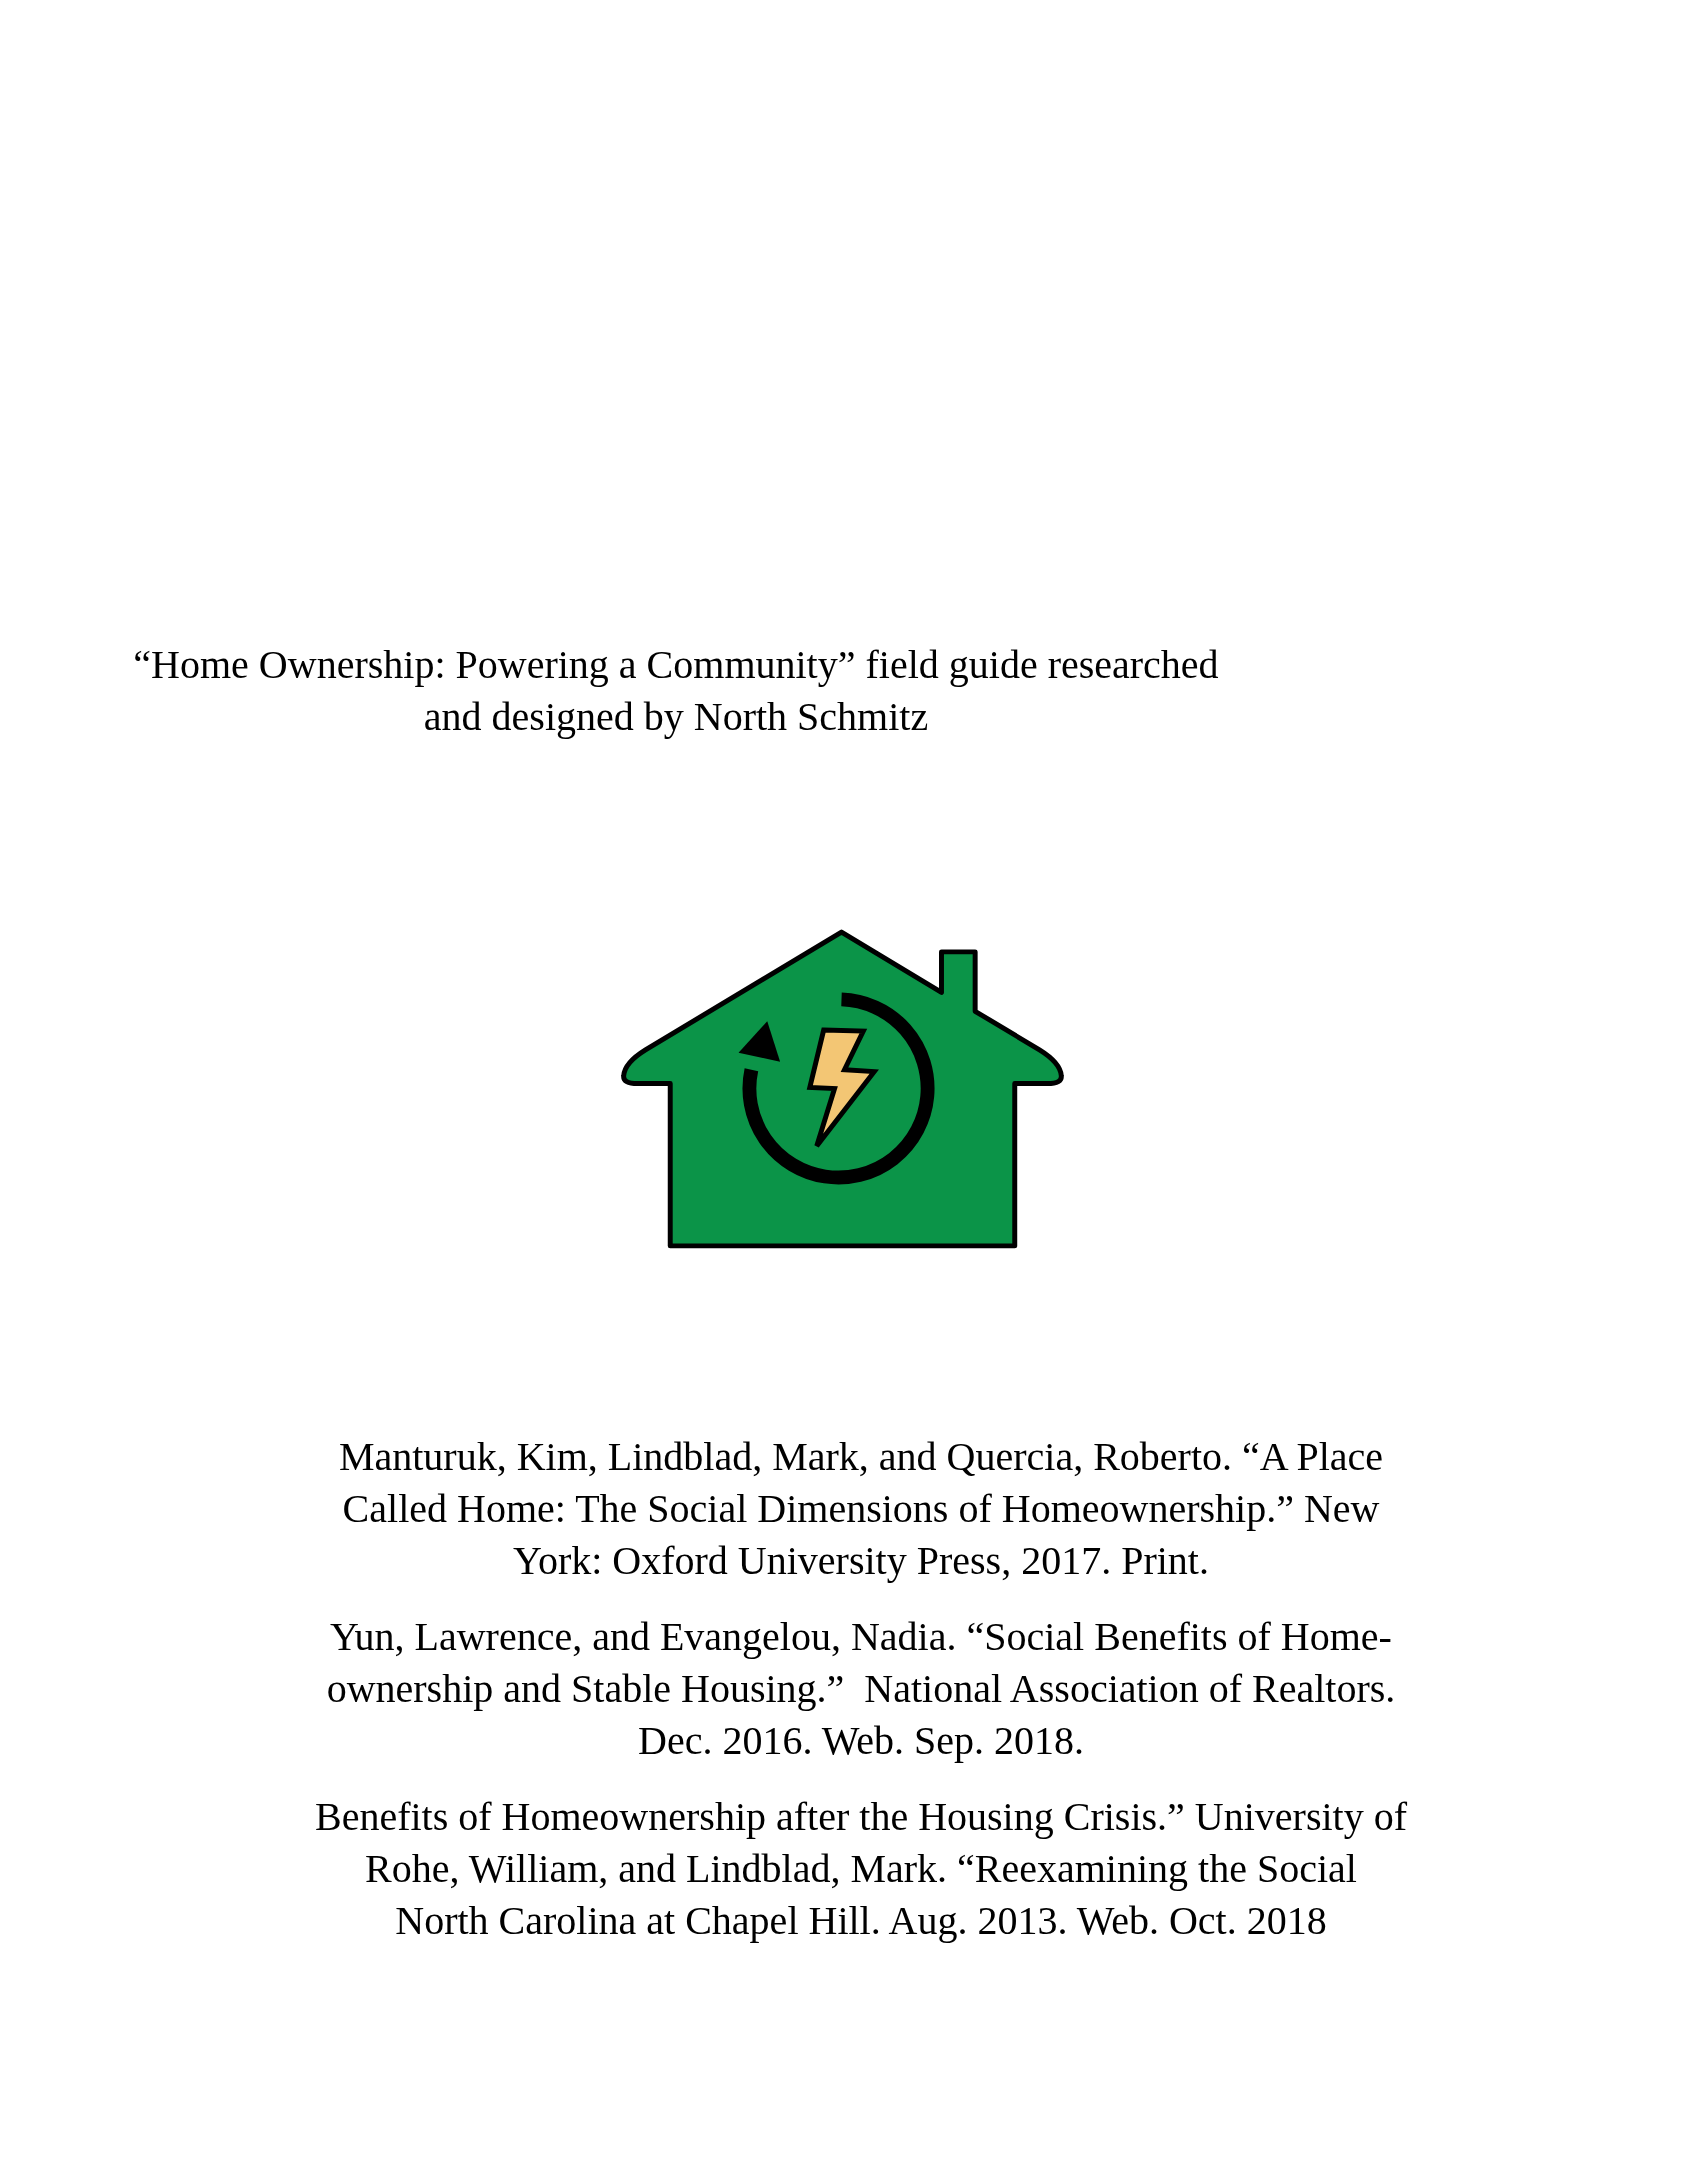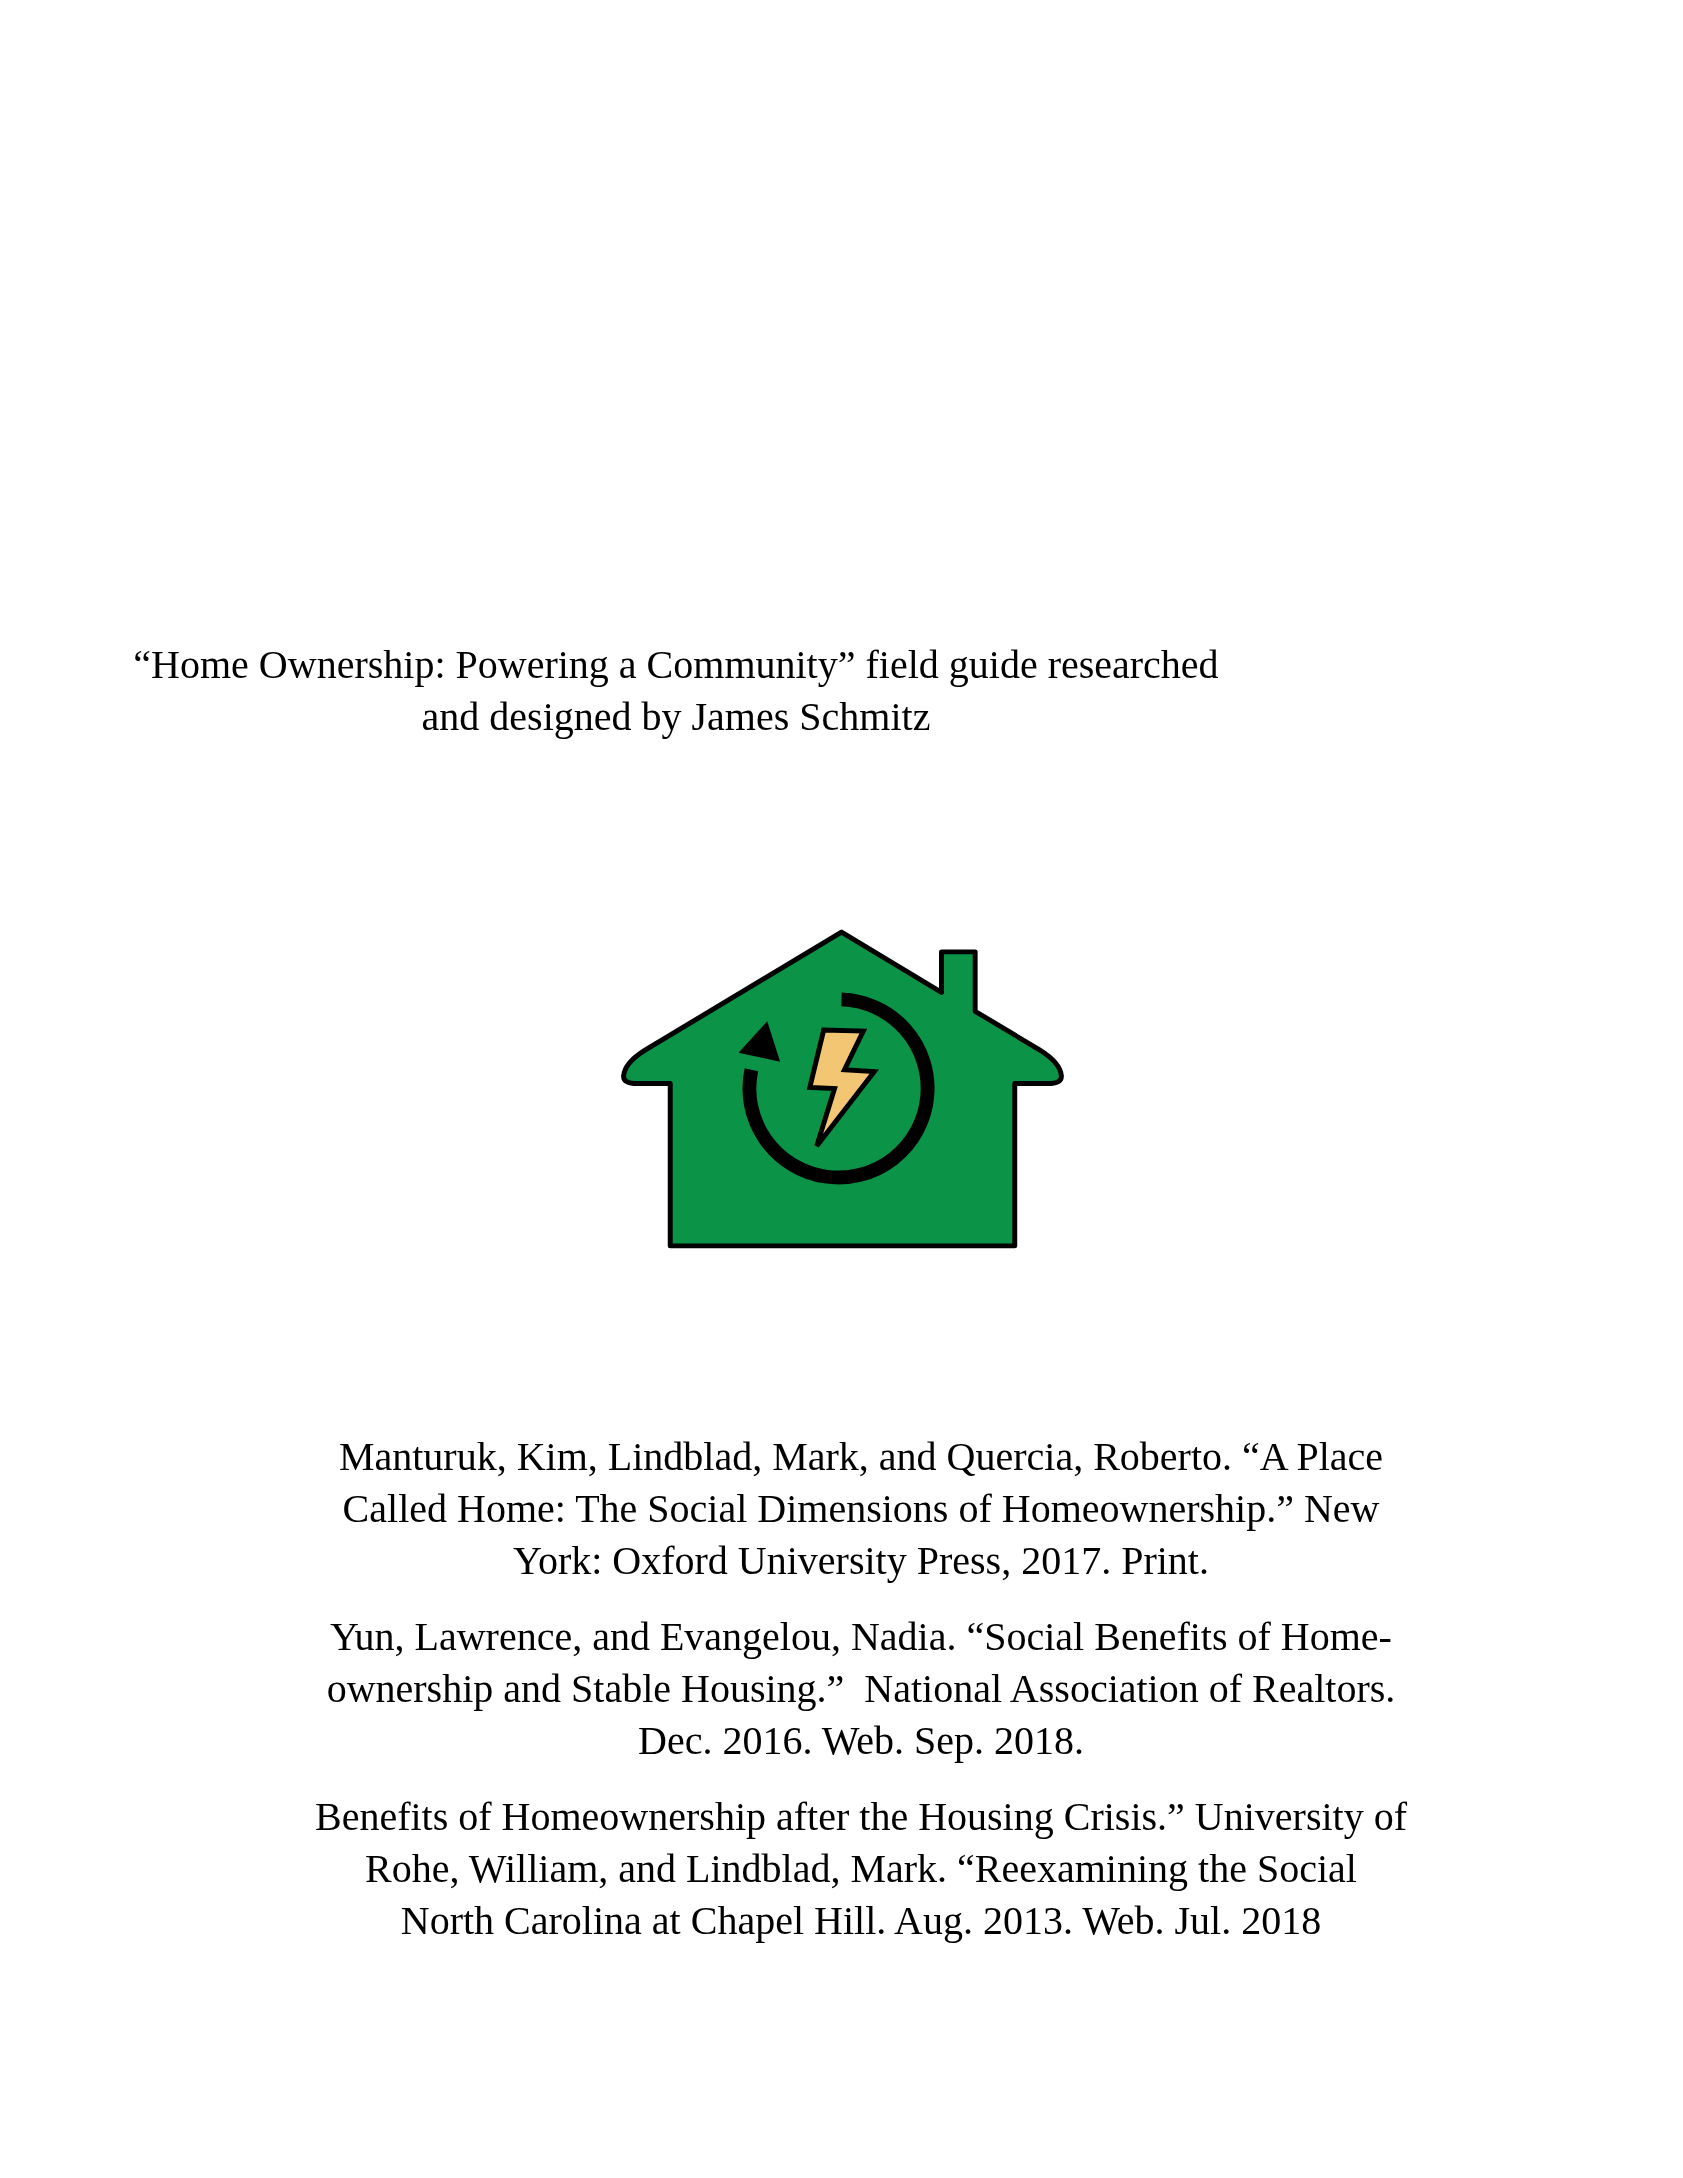--- a/index.html
+++ b/index.html
@@ -52,21 +52,21 @@
     white-space: pre-wrap;
   }
 </style>
 </head>
 <body>
 
 <div>
 
   <div class="title-block">
     <div>“Home Ownership: Powering a Community” field guide researched</div>
-    <div>and designed by James Schmitz</div>
+    <div>and designed by North Schmitz</div>
   </div>
 
   <div class="icon-wrap">
     <svg viewBox="600 925 500 345" xmlns="http://www.w3.org/2000/svg">
 
       <path stroke="#000000" stroke-width="5" stroke-linejoin="round" d="M 850 941
                L 951 1002
                L 951 961
                L 985 961
                L 985 1021
@@ -101,19 +101,19 @@
 
     <div class="citation">
       <div class="cite-line">Yun, Lawrence, and Evangelou, Nadia. “Social Benefits of Home-</div>
       <div class="cite-line">ownership and Stable Housing.”  National Association of Realtors.</div>
       <div class="cite-line">Dec. 2016. Web. Sep. 2018.</div>
     </div>
 
     <div class="citation">
       <div class="cite-line">Benefits of Homeownership after the Housing Crisis.” University of</div>
       <div class="cite-line">Rohe, William, and Lindblad, Mark. “Reexamining the Social</div>
-      <div class="cite-line">North Carolina at Chapel Hill. Aug. 2013. Web. Jul. 2018</div>
+      <div class="cite-line">North Carolina at Chapel Hill. Aug. 2013. Web. Oct. 2018</div>
     </div>
 
   </div>
 
 </div>
 
 
 </body></html>

